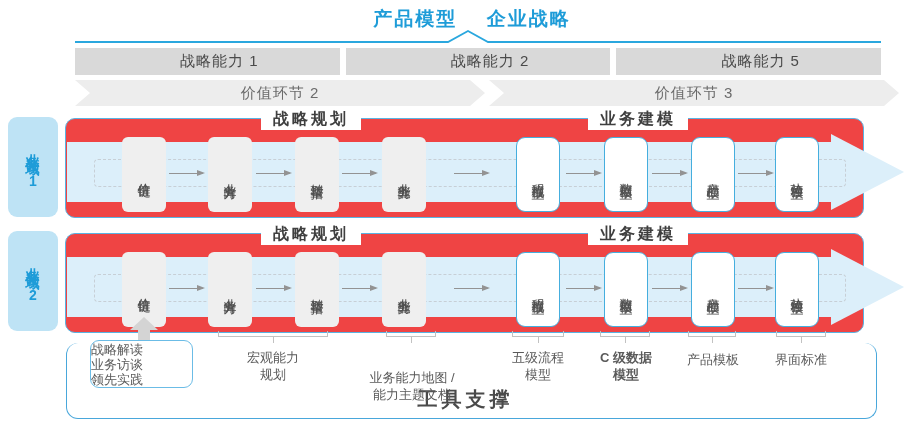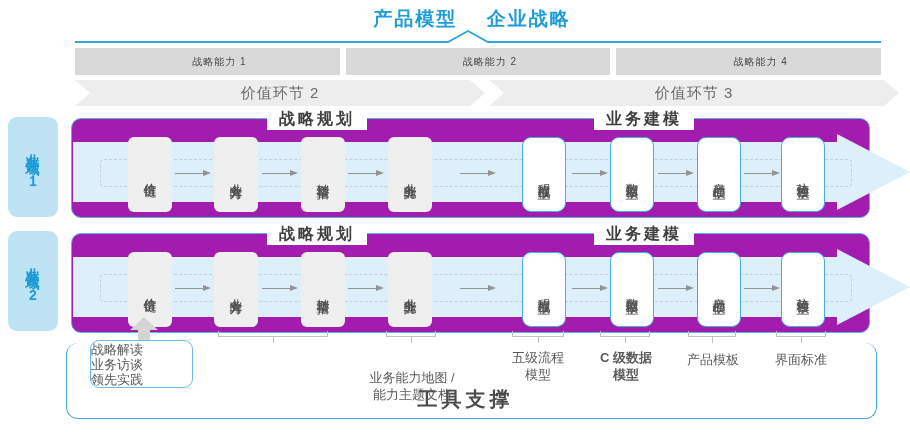--- a/index.html
+++ b/index.html
@@ -9,39 +9,39 @@
 
   
   .title-row { position:absolute; top:6px; left:472px; transform:translateX(-50%);
     white-space:nowrap; font-size:19px; font-weight:bold; color:#1E9CD8; letter-spacing:2px; }
   .title-row span + span { margin-left:22px; }
   .top-line { position:absolute; top:0; left:0; }
 
   
   .cap-bars { position:absolute; top:48px; left:75px; width:806px; height:27px; display:flex; gap:6px; }
   .cap-bar { flex:1; background:#D9D9D9; display:flex; align-items:center; justify-content:center;
-    font-size:10px; color:#4A4A4A; font-weight:500; letter-spacing:1px;padding-left:24px; }
+    font-size:15px; color:#4A4A4A; font-weight:500; letter-spacing:1px;padding-left:24px; }
 
   
   .chev-band { position:absolute; top:80px; left:75px; width:824px; height:26px; display:flex; gap:4px; }
   .chev { flex:1; background:#EDEDED; display:flex; align-items:center; justify-content:center;
     font-size:15px; color:#6B6B6B; letter-spacing:1px;
     clip-path:polygon(0 0, calc(100% - 15px) 0, 100% 50%, calc(100% - 15px) 100%, 0 100%, 15px 50%); }
   .chev.first { clip-path:polygon(0 0, calc(100% - 15px) 0, 100% 50%, calc(100% - 15px) 100%, 0 100%); }
 
   
   .domain { position:absolute; left:8px; width:50px; background:#BEE3F5; border-radius:9px;
     display:flex; align-items:center; justify-content:center; color:#1E9CD8; font-weight:bold; font-size:14px; }
   .domain .vtxt { writing-mode:vertical-rl; text-orientation:upright; letter-spacing:3px; }
   .domain-1 { top:117px; height:100px; }
   .domain-2 { top:231px; height:100px; }
 
   
-  .panel { position:absolute; left:71px; width:799px; height:100px;
-    border:1px solid #5AB3E2; border-radius:10px; background:#a21caf; }
+  .panel { position:absolute; left:65px; width:799px; height:100px;
+    border:1px solid #5AB3E2; border-radius:10px; background:#ef4444; }
   .panel-1 { top:118px; } .panel-2 { top:233px; }
   .band { position:absolute; left:1px; top:23px; width:764px; height:60px; background:#DCEFFA; }
   .band-head { position:absolute; left:765px; top:15px; width:0; height:0;
     border-top:38px solid transparent; border-bottom:38px solid transparent; border-left:73px solid #DCEFFA; }
   .dash-strip { position:absolute; left:28px; top:40px; width:752px; height:28px;
     border:1.5px dashed #C7CFD6; border-radius:4px; }
   .lane-hdr { position:absolute; top:-10px; transform:translateX(-50%); background:#fff; padding:0 12px;
     font-size:16px; font-weight:bold; color:#3F3F3F; letter-spacing:3px; white-space:nowrap; }
   .hdr-plan { left:245px; } .hdr-model { left:572px; }
 
@@ -93,21 +93,21 @@
     <span>产品模型</span>
     <span>企业战略</span>
   </div>
   <svg class="top-line" width="910" height="50">
     <path d="M75,42 H448 L468,31 L488,42 H881" fill="none" stroke="#2AA7DE" stroke-width="1.8"></path>
   </svg>
 
   <div class="cap-bars">
     <div class="cap-bar">战略能力 1</div>
     <div class="cap-bar">战略能力 2</div>
-    <div class="cap-bar">战略能力 4</div>
+    <div class="cap-bar">战略能力 5</div>
   </div>
 
   <div class="chev-band">
     <div class="chev">价值环节 2</div>
     <div class="chev">价值环节 3</div>
   </div>
 
   <div class="domain domain-1">
     <span class="vtxt">业务领域 1</span>
   </div>
@@ -202,19 +202,20 @@
   <div class="bracket b1"></div>
   <div class="bracket b2"></div>
   <div class="bracket b3"></div>
   <div class="bracket b4"></div>
   <div class="bracket b5"></div>
   <div class="bracket b6"></div>
 
   <div class="practice-box">
     <div>战略解读<br>业务访谈<br>领先实践</div>
   </div>
+  <div class="anno anno-1">宏观能力<br>规划</div>
   <div class="anno anno-2">业务能力地图 /<br>能力主题文档</div>
   <div class="anno anno-3">五级流程<br>模型</div>
   <div class="anno anno-4">C 级数据<br>模型</div>
   <div class="anno anno-5">产品模板</div>
   <div class="anno anno-6">界面标准</div>
 
 </div>
 
 </body></html>

